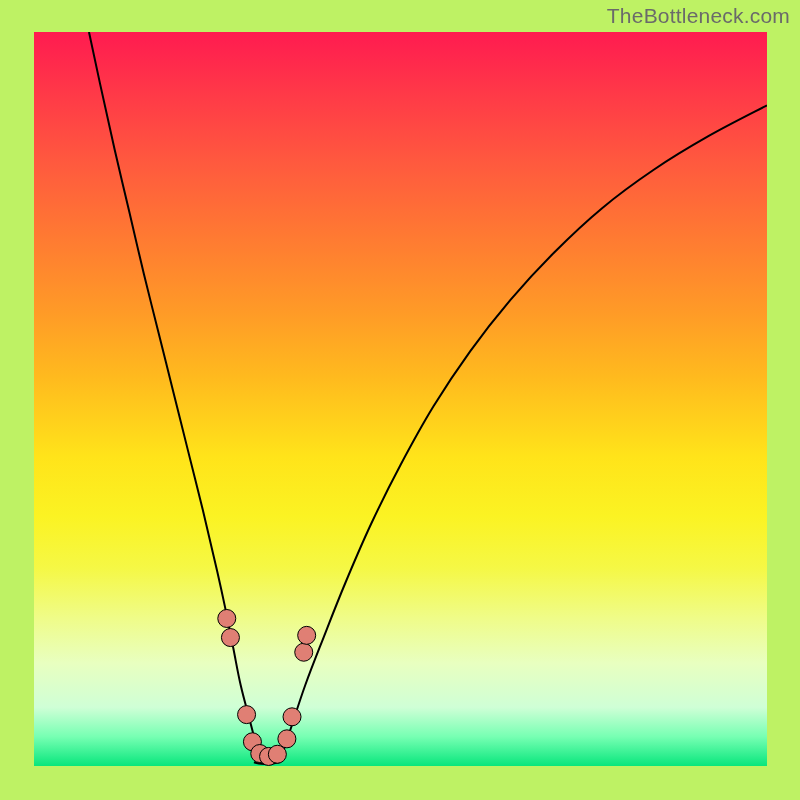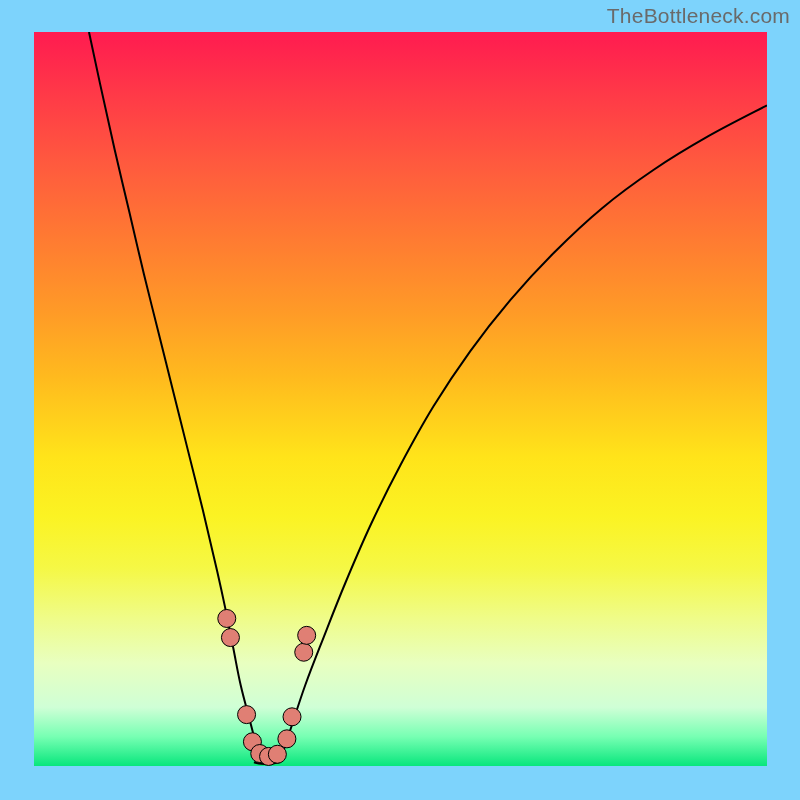--- a/index.html
+++ b/index.html
@@ -7,21 +7,21 @@
     padding: 0;
     width: 800px;
     height: 800px;
     overflow: hidden;
     font-family: Arial, Helvetica, sans-serif;
   }
   .frame {
     position: relative;
     width: 800px;
     height: 800px;
-    background: #7dd3fc;
+    background: #bef264;
   }
   .watermark {
     position: absolute;
     top: 4px;
     right: 10px;
     color: #6a6a6a;
     font-size: 21px;
     font-weight: 500;
     letter-spacing: 0.2px;
     z-index: 3;

